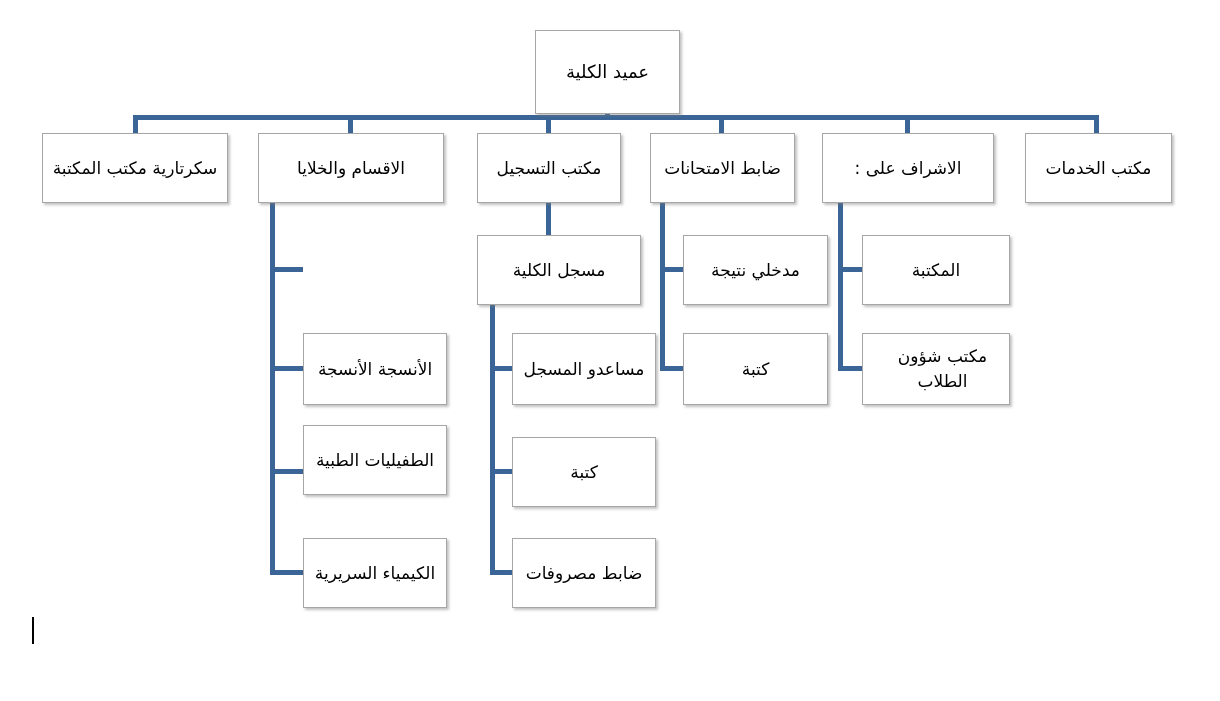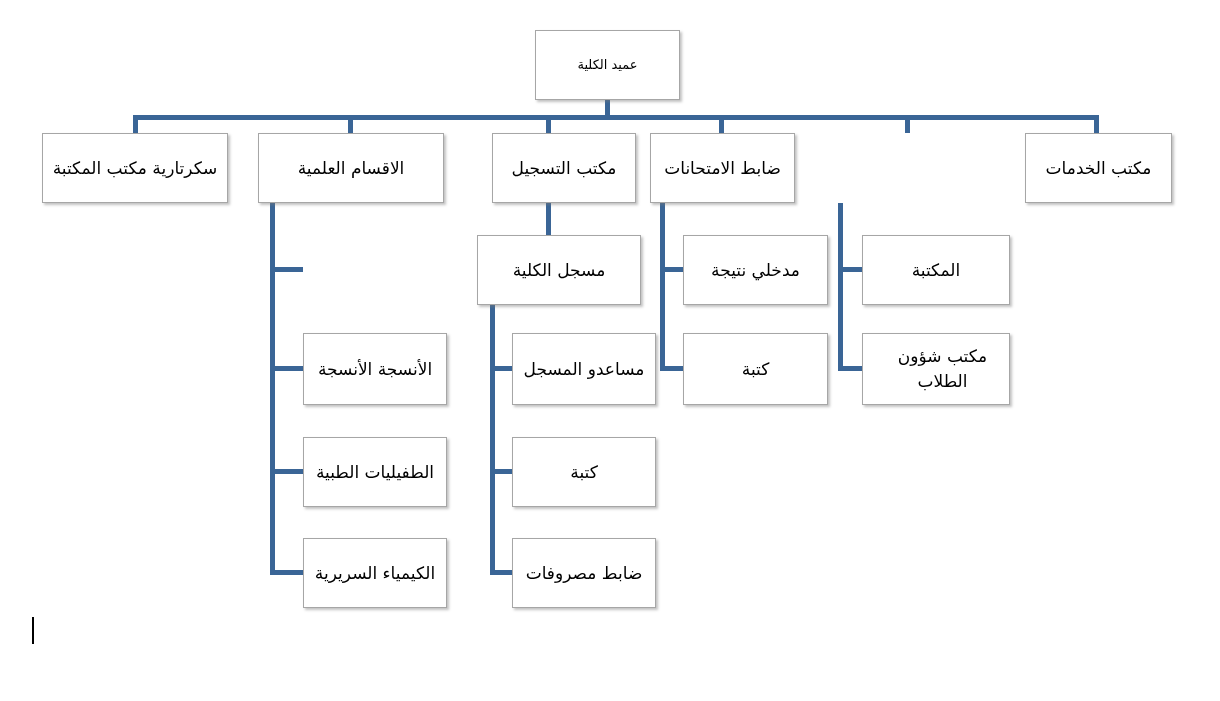--- a/index.html
+++ b/index.html
@@ -8,30 +8,30 @@
     font-family:"DejaVu Sans",sans-serif;
   }
   .node{
     position:absolute;background:#ffffff;border:1px solid #a6a6a6;
     box-shadow:1.5px 2px 2.5px rgba(120,120,120,0.45);
     display:flex;align-items:center;justify-content:center;text-align:center;
     font-size:17px;color:#000000;padding:2px 6px;box-sizing:border-box;line-height:1.45;
   }
   .line{position:absolute;background:var(--line,#3a6596);}
   
-  #n-dean{left:535px;top:30px;width:145px;height:70px;font-size:13px;}
+  #n-dean{left:535px;top:30px;width:145px;height:84px;font-size:18px;}
   #n-secretariat{left:42px;top:133px;width:186px;height:70px;}
   #n-departments{left:258px;top:133px;width:186px;height:70px;}
-  #n-registration{left:492px;top:133px;width:144px;height:70px;}
+  #n-registration{left:477px;top:133px;width:144px;height:70px;}
   #n-exams{left:650px;top:133px;width:145px;height:70px;}
   #n-supervision{left:822px;top:133px;width:172px;height:70px;}
   #n-services{left:1025px;top:133px;width:147px;height:70px;}
   #n-hematology{left:303px;top:235px;width:144px;height:70px;}
   #n-histology{left:303px;top:333px;width:144px;height:72px;}
-  #n-parasitology{left:303px;top:437px;width:144px;height:70px;}
+  #n-parasitology{left:303px;top:425px;width:144px;height:70px;}
   #n-clinical-chemistry{left:303px;top:538px;width:144px;height:70px;}
   #n-registrar{left:477px;top:235px;width:164px;height:70px;}
   #n-registrar-assistants{left:512px;top:333px;width:144px;height:72px;}
   #n-registration-clerks{left:512px;top:437px;width:144px;height:70px;}
   #n-fees-officer{left:512px;top:538px;width:144px;height:70px;text-align:right;}
   #n-result-entry{left:683px;top:235px;width:145px;height:70px;}
   #n-exam-clerks{left:683px;top:333px;width:145px;height:72px;}
   #n-library{left:862px;top:235px;width:148px;height:70px;}
   #n-student-affairs{left:862px;top:333px;width:148px;height:72px;padding-left:19px;}
   #text-cursor{position:absolute;left:32px;top:617px;width:2px;height:27px;background:#000000;}
@@ -65,23 +65,24 @@
   <div class="line" style="left:660px;top:203px;width:5px;height:168px;"></div>
   <div class="line" style="left:663px;top:267px;width:20px;height:5px;"></div>
   <div class="line" style="left:663px;top:366px;width:20px;height:5px;"></div>
 
   <div class="line" style="left:838px;top:203px;width:5px;height:168px;"></div>
   <div class="line" style="left:841px;top:267px;width:21px;height:5px;"></div>
   <div class="line" style="left:841px;top:366px;width:21px;height:5px;"></div>
 
   <div class="node" id="n-dean" dir="rtl">عميد الكلية</div>
   <div class="node" id="n-secretariat" dir="rtl">سكرتارية مكتب المكتبة</div>
-  <div class="node" id="n-departments" dir="rtl">الاقسام العلمية</div>
+  <div class="node" id="n-departments" dir="rtl">الاقسام والخلايا</div>
   <div class="node" id="n-registration" dir="rtl">مكتب التسجيل</div>
   <div class="node" id="n-exams" dir="rtl">ضابط الامتحانات</div>
+  <div class="node" id="n-supervision" dir="rtl">الاشراف على :</div>
   <div class="node" id="n-services" dir="rtl">مكتب الخدمات</div>
 
   <div class="node" id="n-histology" dir="rtl">الأنسجة الأنسجة</div>
   <div class="node" id="n-parasitology" dir="rtl">الطفيليات الطبية</div>
   <div class="node" id="n-clinical-chemistry" dir="rtl">الكيمياء السريرية</div>
 
   <div class="node" id="n-registrar" dir="rtl">مسجل الكلية</div>
   <div class="node" id="n-registrar-assistants" dir="rtl">مساعدو المسجل</div>
   <div class="node" id="n-registration-clerks" dir="rtl">كتبة</div>
   <div class="node" id="n-fees-officer" dir="rtl">ضابط مصروفات</div>

